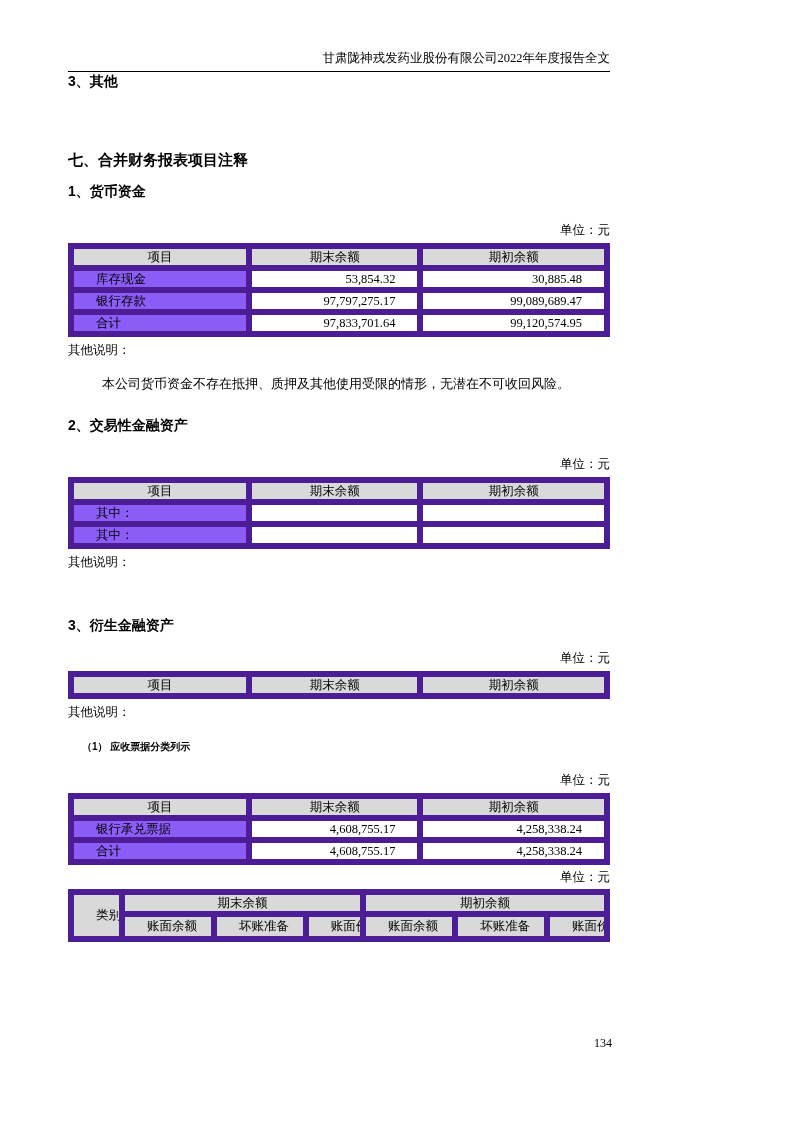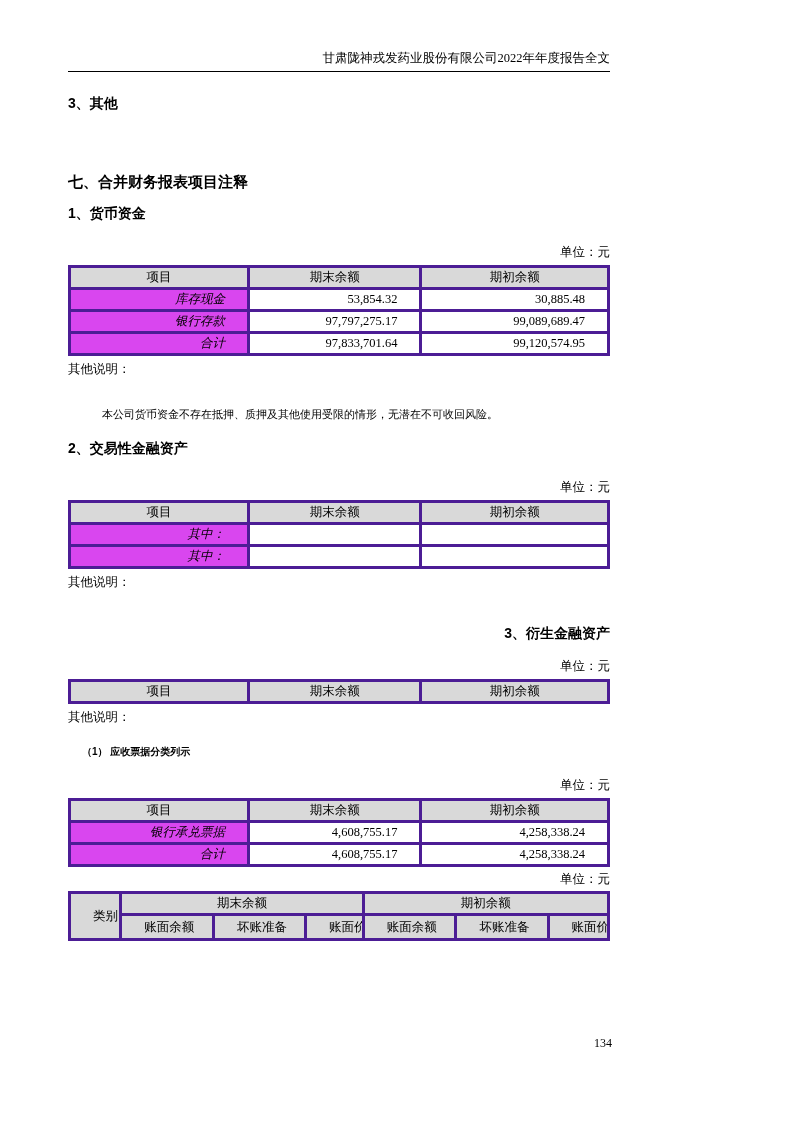--- a/index.html
+++ b/index.html
@@ -34,25 +34,25 @@
     font-weight: bold;
     font-size: 15px;
     line-height: 20px;
   }
   .h2 {
     font-family: "Liberation Sans", "DejaVu Sans", sans-serif;
     font-weight: bold;
     font-size: 14px;
     line-height: 18px;
   }
-  .h-other   { margin-top: 22px; }
+  .h-other   { }
   .h-main    { margin-top: 60px; }
   .h-s1      { margin-top: 12px; }
-  .h-s2      { margin-top: 16px; }
-  .h-s3      { margin-top: 34px; text-align: right; }
+  .h-s2      { margin-top: 24px; }
+  .h-s3      { margin-top: 46px; }
   .h-s4      { margin-top: 44px; }
   .h-s4-sub  { margin-top: 18px; padding-left: 14px; font-size: 10px; }
 
   .unit {
     text-align: right;
     font-size: 12.5px;
     line-height: 16px;
   }
   .unit-1 { margin-top: 22px; }
   .unit-2 { margin-top: 22px; }
@@ -61,50 +61,49 @@
   .unit-5 { margin-top: 4px; }
 
   table.tbl {
     margin-top: 5px;
     width: 100%;
     border-collapse: collapse;
     table-layout: fixed;
     font-size: 12.5px;
   }
   table.tbl td {
-    border: 3px solid #4c1d95;
+    border: 6px solid #4c1d95;
     height: 22px;
     padding: 0 22px;
     line-height: 15px;
     vertical-align: middle;
     overflow: hidden;
     white-space: nowrap;
   }
   table.tbl td.hd {
     background: #d9d9d9;
     text-align: center;
   }
   table.tbl td.lbl {
-    background: #d946ef;
-    text-align: right;
-    font-style: italic;
+    background: #8b5cf6;
+    text-align: left;
   }
   table.tbl td.num { text-align: right; }
   table.tbl td.blank { background: #fff; }
   table.t5 { margin-top: 4px; }
   table.t5 td.sub { height: 25px; }
 
   .note-label {
     margin-top: 5px;
     font-size: 12.5px;
     line-height: 16px;
   }
   .para {
-    margin-top: 29px;
-    font-size: 11px;
+    margin-top: 17px;
+    font-size: 13px;
     line-height: 17px;
     text-indent: 34px;
   }
 
   .page-number {
     position: absolute;
     top: 1036px;
     right: 68px;
     font-size: 12px;
   }

